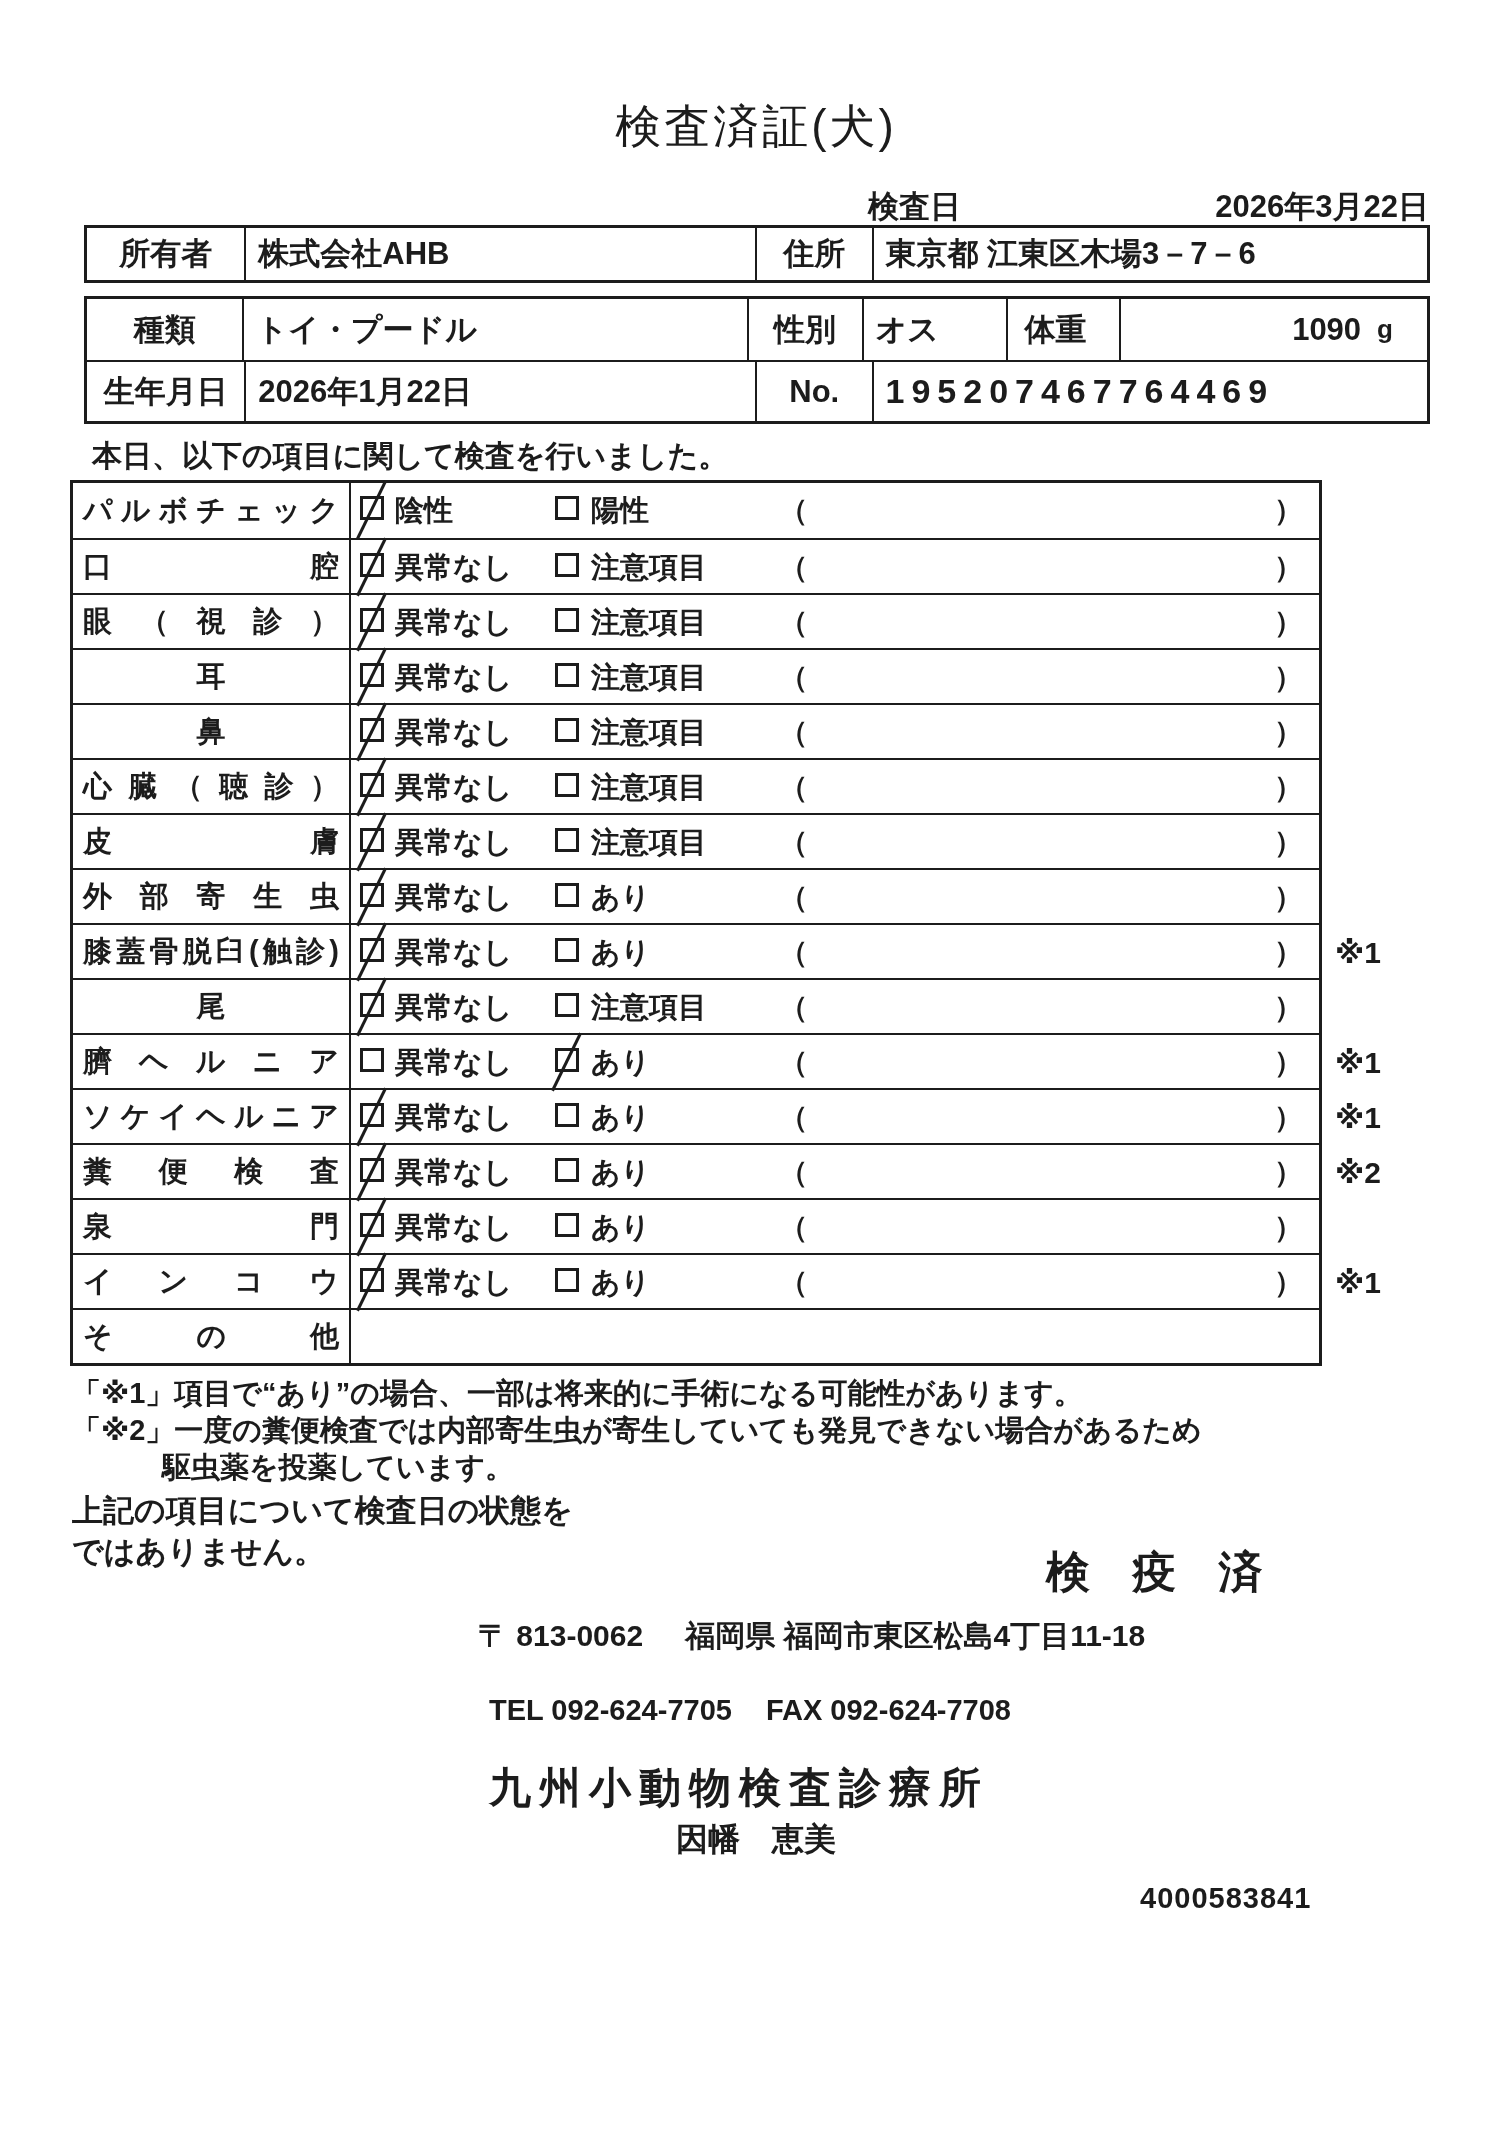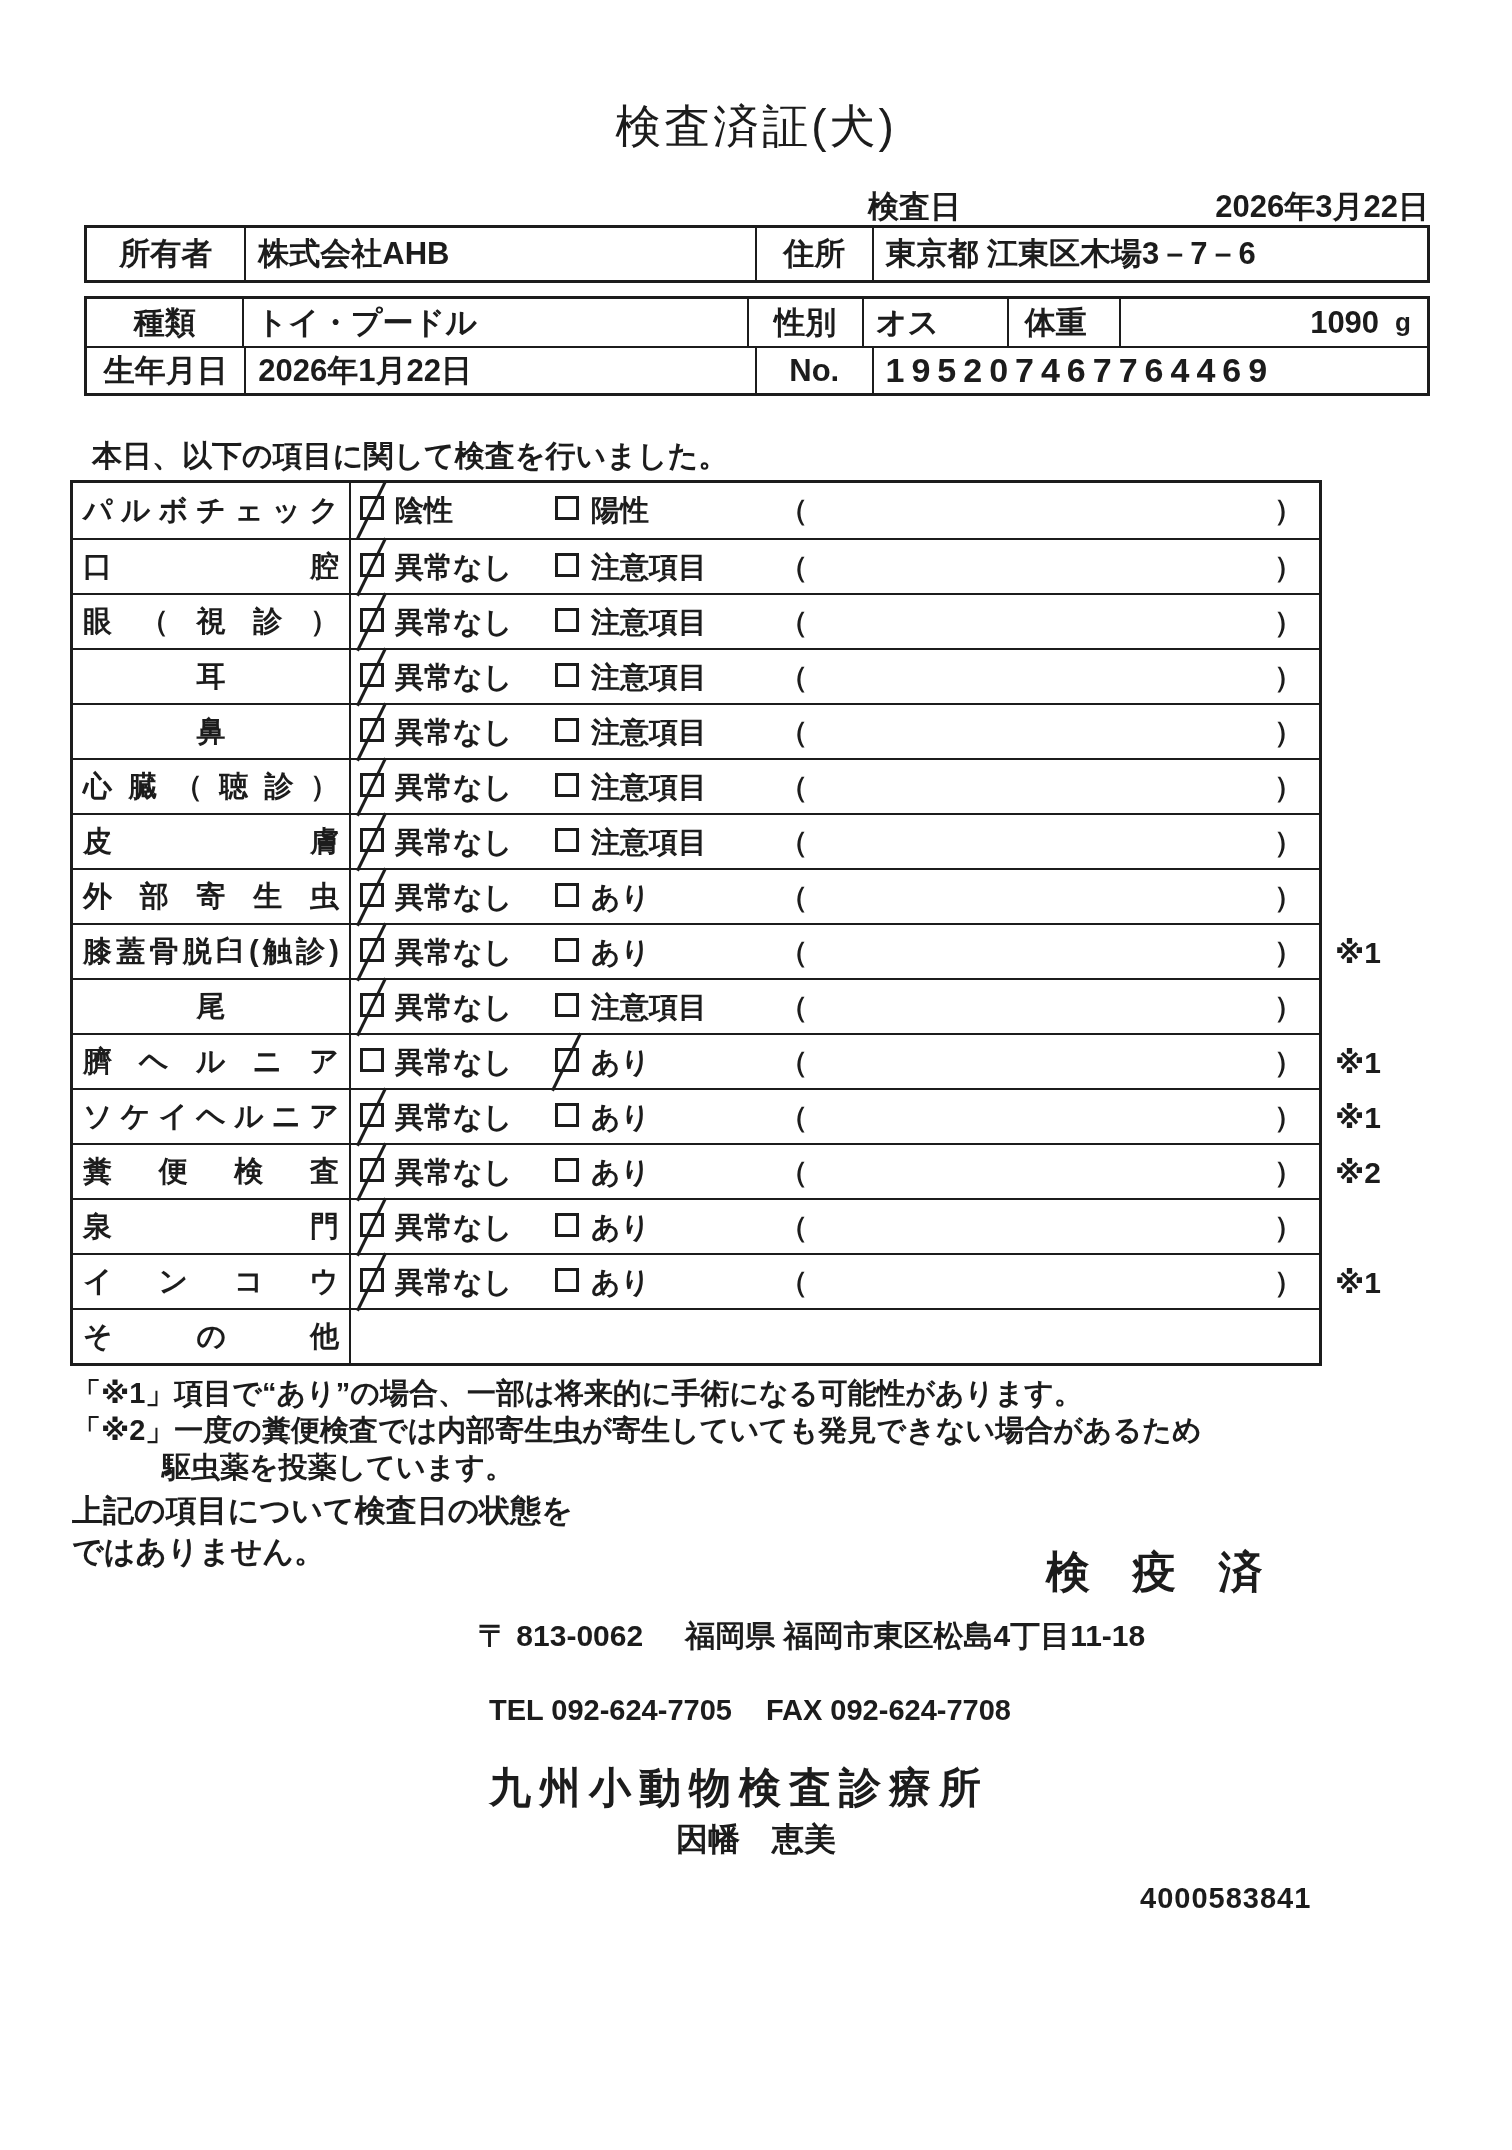--- a/index.html
+++ b/index.html
@@ -17,24 +17,24 @@
   .examdate { top:186px; left:868px; width:561px; display:flex; justify-content:space-between; font-size:31px; font-weight:600; }
 
   
   .itable { left:84px; width:1346px; border:3px solid var(--ink); }
   .irow { display:flex; }
   .irow + .irow { border-top:2.5px solid var(--ink); }
   .icell { border-left:2.5px solid var(--ink); display:flex; align-items:center; font-size:31px; font-weight:600; padding:0 12px; overflow:hidden; white-space:nowrap; }
   .icell:first-child { border-left:none; }
   .icell.hd { justify-content:center; padding:0 4px; }
   .t1 { top:225px; } .t1 .irow { height:52px; }
-  .t2 { top:296px; } .t2 .irow { height:47px;justify-content:center; }
+  .t2 { top:296px; } .t2 .irow { height:61px;justify-content:center; }
   .w-c1{width:158px} .w-c2{width:513px} .w-c3{width:117px} .w-c4{width:558px}
   .w-sex{width:147px} .w-wt{width:98px} .w-wv{width:313px}
-  .wval { justify-content:flex-end; padding-right:16px;margin-left:16px; }
+  .wval { justify-content:flex-end; padding-right:34px;margin-left:16px; }
   .unit { font-size:26px; font-weight:600; margin-left:16px; }
   .noval { font-size:34px; letter-spacing:7px; }
 
   .notice { top:436px; left:92px; font-size:30px; font-weight:700; }
 
   
   .chk-table { top:480px; left:70px; width:1252px; border:3px solid var(--ink); }
   .chk-row { display:flex; height:55px; position:relative; }
   .chk-row + .chk-row { border-top:2.5px solid var(--ink); }
   .lbl { width:278px; border-right:2.5px solid var(--ink); display:flex; align-items:center; }

